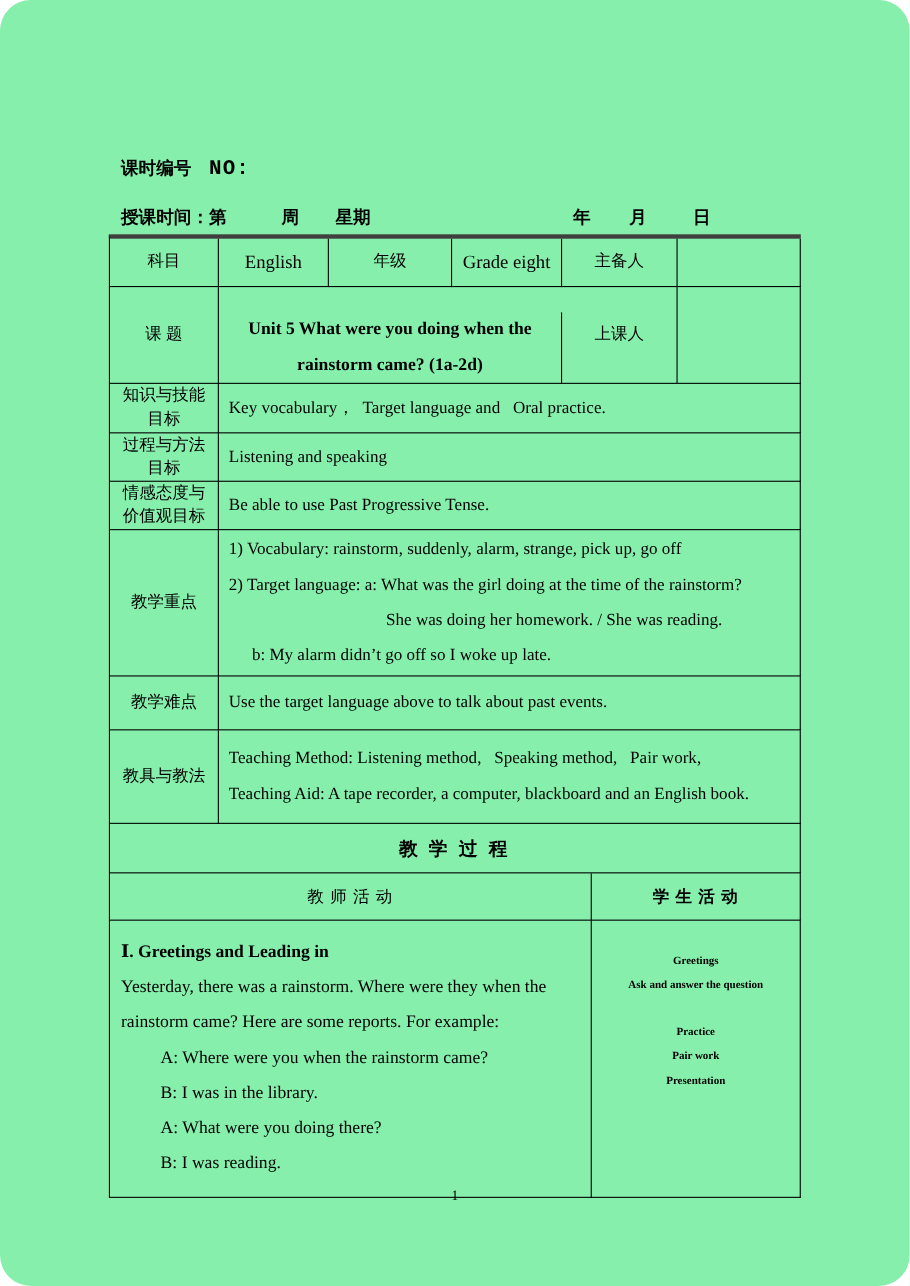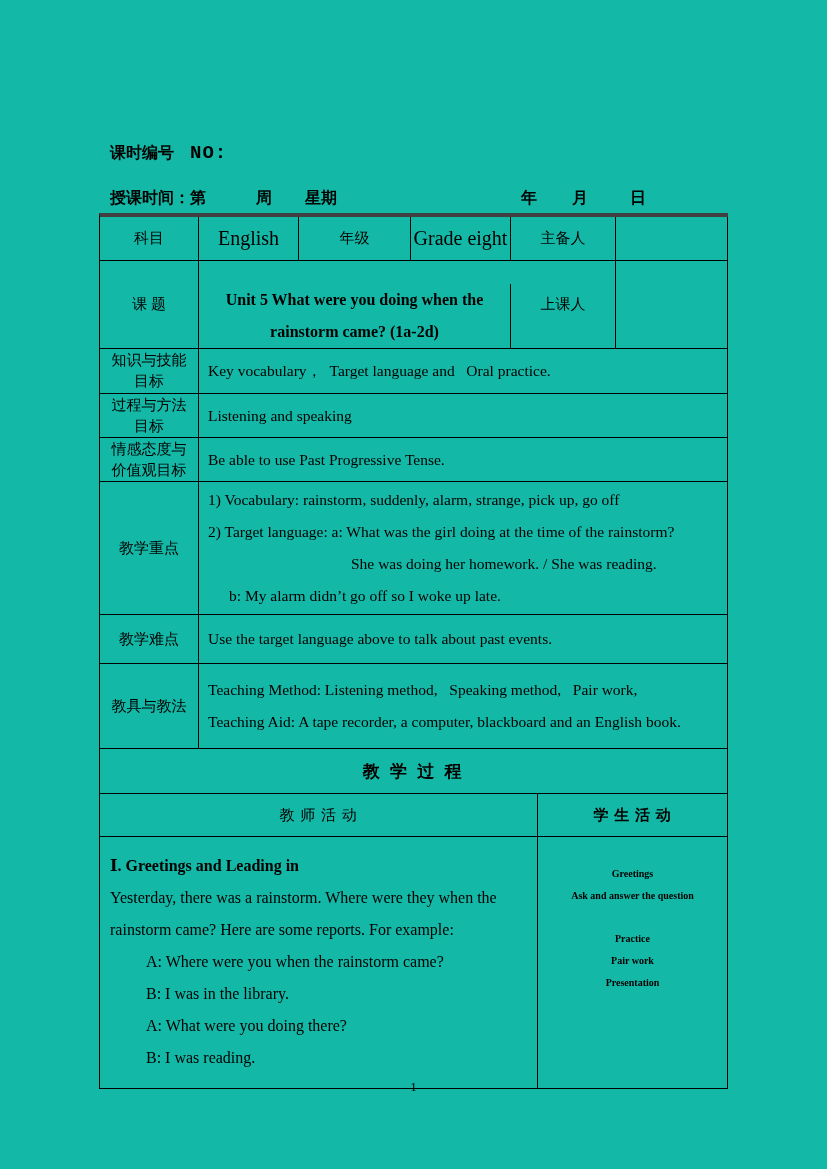--- a/index.html
+++ b/index.html
@@ -1,17 +1,17 @@
 <!DOCTYPE html>
 <html><head>
 <meta charset="utf-8">
 <style>
   html,body{margin:0;padding:0;background:#ffffff;}
   body{width:827px;height:1169px;font-family:"Liberation Serif","DejaVu Serif",serif;color:#000;}
-  .page{position:relative;width:827px;height:1169px;background:#14b8a6;overflow:hidden;}
+  .page{position:relative;width:827px;height:1169px;background:#86efac;overflow:hidden;border-radius:28px;}
 
   
   .lesson-code{position:absolute;left:110px;top:142px;font-weight:bold;font-size:16px;white-space:nowrap;}
   .lesson-code .no{font-family:"Liberation Mono","DejaVu Sans Mono",monospace;font-size:19px;margin-left:16px;letter-spacing:1px;}
   .schedule{position:absolute;left:110px;top:188px;font-weight:bold;font-size:16px;white-space:nowrap;}
   .schedule span{display:inline-block;}
   .sp-week{margin-left:46px;}
   .sp-weekday{margin-left:29px;text-align:center;}
   .sp-year{margin-left:180px;}
   .sp-month{margin-left:31px;}
@@ -23,21 +23,21 @@
   .cell{border-right:1px solid #000;border-bottom:1px solid #000;box-sizing:border-box;
         display:flex;flex-direction:column;justify-content:center;}
   .w-label{width:99px;} .w-c1{width:100px;} .w-c2{width:112px;} .w-c3{width:100px;}
   .w-c4{width:105px;} .w-c5{width:112px;} .w-topic{width:312px;} .w-content{width:529px;}
   .w-full{width:628px;} .w-teacher{width:438px;} .w-student{width:190px;font-weight:bold;}
   .h1{min-height:44px;} .h2{min-height:63px;} .h3{min-height:45px;} .h4{min-height:44px;}
   .h5{min-height:44px;} .h6{min-height:133px;} .h7{min-height:49px;} .h8{min-height:85px;}
   .h9{min-height:45px;} .h10{min-height:43px;} .h11{min-height:252px;}
 
   .label-cell{align-items:center;text-align:center;font-size:15px;line-height:21px;padding:0 9px;}
-  .center-cell{align-items:center;text-align:center;font-size:20px;}
+  .center-cell{align-items:center;text-align:center;font-size:17px;}
   .value-cell{padding:0 2px 0 9px;font-size:15.5px;line-height:24px;}
   .topic-cell{align-items:center;text-align:left;font-weight:bold;font-size:16px;line-height:32px;margin-top:23px;}
   .kp-line{white-space:pre;line-height:32px;}
   .ind-she{margin-left:143px;}
   .ind-b{margin-left:21px;}
   .process-title{align-items:center;text-align:center;font-weight:bold;font-size:17px;letter-spacing:3px;}
   .col-header{align-items:center;text-align:center;font-size:15px;letter-spacing:1px;}
 
   .teacher-cell{justify-content:flex-start;padding:13px 7px 0 10px;font-size:16px;line-height:32px;}
   .ta-heading{font-weight:bold;}

